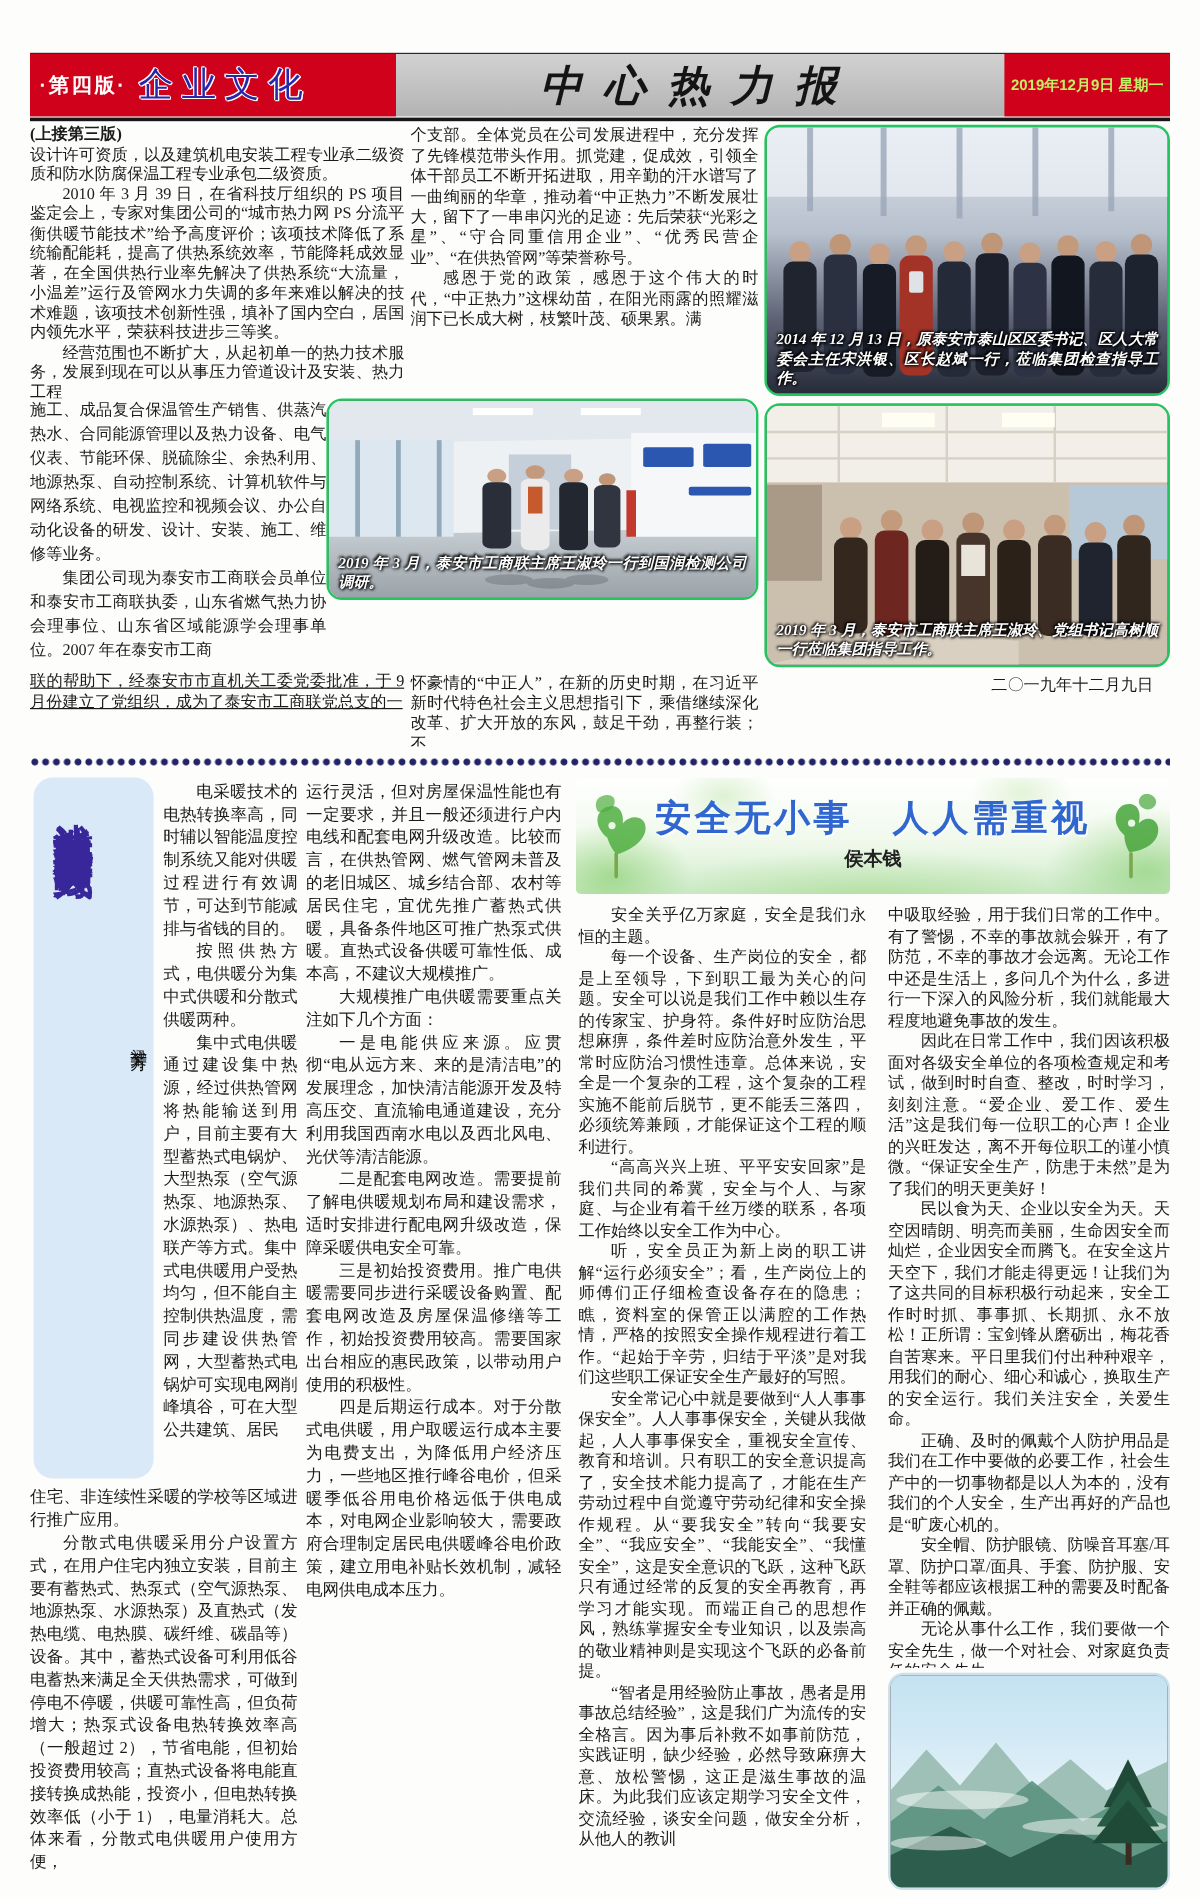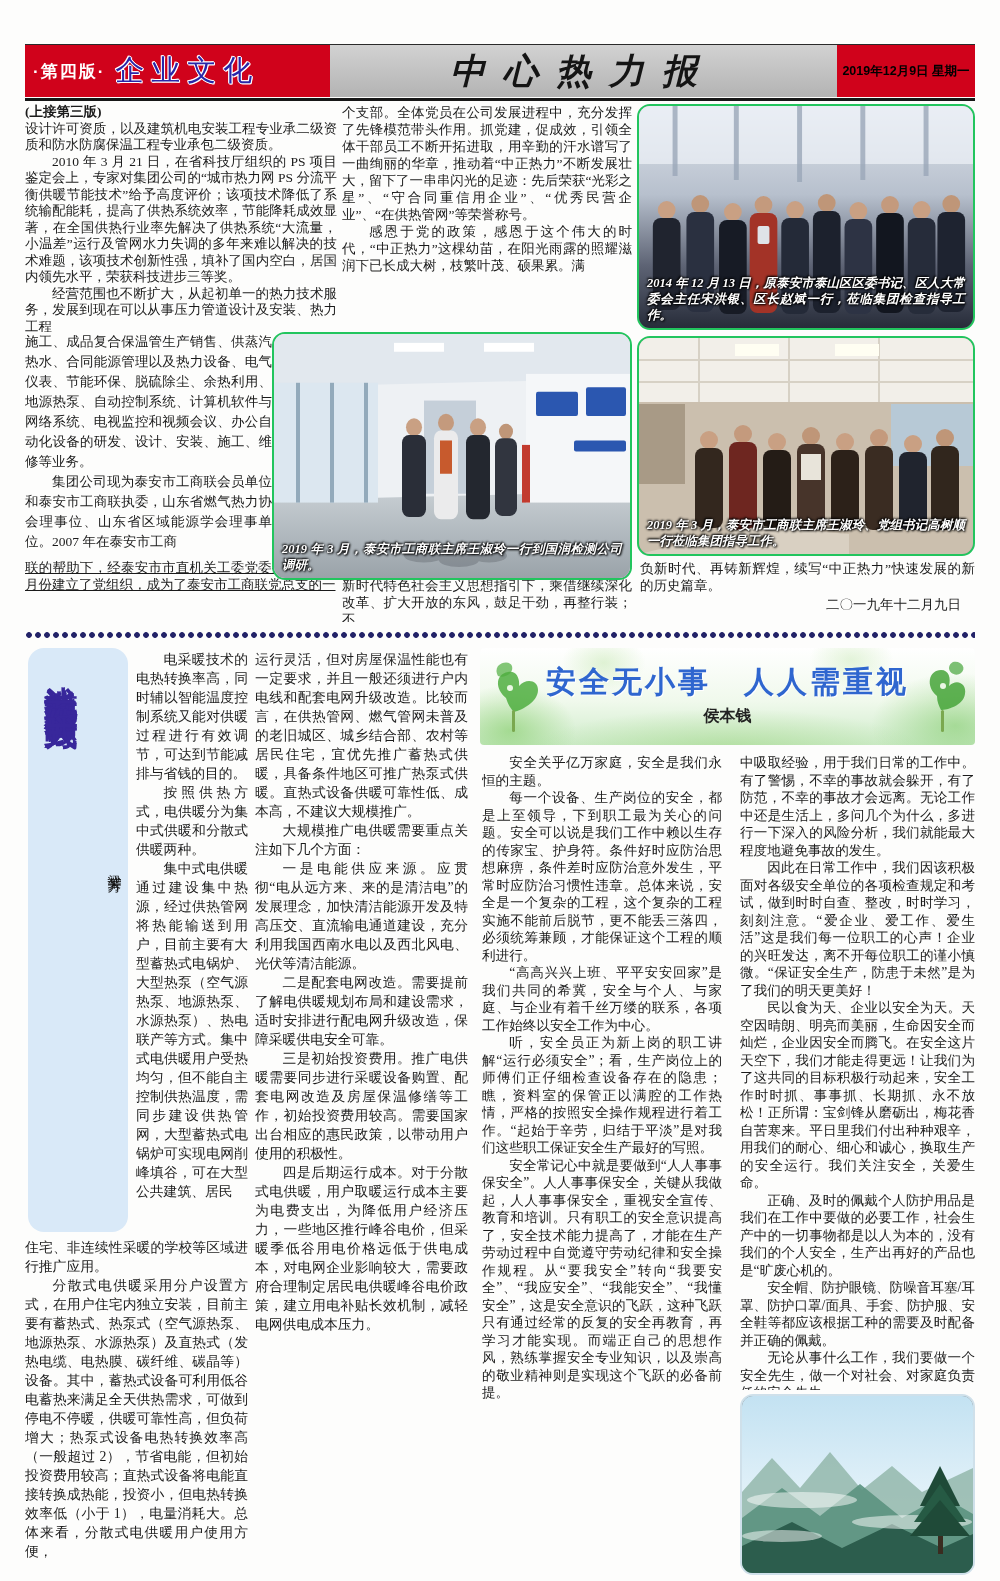--- a/index.html
+++ b/index.html
@@ -8,21 +8,21 @@
   
   .head-bar{position:absolute;left:25px;top:44px;width:950px;height:52px;
             background:linear-gradient(#d2d2d2,#b3b3b3);border-top:1px solid #2a2a2a;}
   .head-left{position:absolute;left:0;top:0;bottom:0;width:305px;background:#d0021b;
              display:flex;align-items:center;gap:10px;padding-left:8px;box-sizing:border-box;}
   .page-label{color:#fff;font-weight:bold;font-size:17px;letter-spacing:2px;font-family:"Liberation Sans",sans-serif;}
   .section-title{color:#2926a8;font-weight:normal;font-size:29px;letter-spacing:7px;font-family:"Liberation Sans",sans-serif;
              text-shadow:-1px 0 #fff,1px 0 #fff,0 -1px #fff,0 1px #fff,1px 1px #fff,-1px -1px #fff;}
   .masthead{position:absolute;left:305px;right:140px;top:0;bottom:0;display:flex;align-items:center;justify-content:center;
             font-size:35px;font-weight:bold;font-style:italic;letter-spacing:18px;color:#141414;}
-  .head-right{position:absolute;right:0;top:0;bottom:0;width:138px;background:#d0021b;color:#000000;
+  .head-right{position:absolute;right:0;top:0;bottom:0;width:138px;background:#d0021b;color:#bef264;
               display:flex;align-items:center;justify-content:center;font-size:12.5px;font-weight:bold;
               font-family:"Liberation Sans",sans-serif;}
   .head-rule{position:absolute;left:25px;top:98px;width:950px;height:3px;background:#171717;}
   
   .jp{margin:0;text-align:justify;}
   .ind{text-indent:2em;}
   .tbox{position:absolute;overflow:hidden;}
   .top-txt{font-size:13.5px;line-height:16.5px;}
   .t2box{line-height:20px;}
   .m1box{line-height:17px;}
@@ -72,21 +72,21 @@
       <span class="section-title">企业文化</span>
     </div>
     <div class="masthead">中心热力报</div>
     <div class="head-right">2019年12月9日 星期一</div>
   </div>
   <div class="head-rule"></div>
 
   <section class="tbox top-txt" style="left:25px;top:104px;width:312px;height:228px;">
     <p class="jp" style="font-weight:bold;">(上接第三版)</p>
     <p class="jp">设计许可资质，以及建筑机电安装工程专业承二级资质和防水防腐保温工程专业承包二级资质。</p>
-    <p class="jp ind">2010 年 3 月 21 日，在省科技厅组织的 PS 项目鉴定会上，专家对集团公司的“城市热力网 PS 分流平衡供暖节能技术”给予高度评价；该项技术降低了系统输配能耗，提高了供热系统效率，节能降耗成效显著，在全国供热行业率先解决了供热系统“大流量，小温差”运行及管网水力失调的多年来难以解决的技术难题，该项技术创新性强，填补了国内空白，居国内领先水平，荣获科技进步三等奖。</p>
+    <p class="jp ind">2010 年 3 月 39 日，在省科技厅组织的 PS 项目鉴定会上，专家对集团公司的“城市热力网 PS 分流平衡供暖节能技术”给予高度评价；该项技术降低了系统输配能耗，提高了供热系统效率，节能降耗成效显著，在全国供热行业率先解决了供热系统“大流量，小温差”运行及管网水力失调的多年来难以解决的技术难题，该项技术创新性强，填补了国内空白，居国内领先水平，荣获科技进步三等奖。</p>
     <p class="jp ind">经营范围也不断扩大，从起初单一的热力技术服务，发展到现在可以从事压力管道设计及安装、热力工程</p>
   </section>
 
   <section class="tbox top-txt t2box" style="left:25px;top:332px;width:247px;height:224px;">
     <p class="jp">施工、成品复合保温管生产销售、供蒸汽热水、合同能源管理以及热力设备、电气仪表、节能环保、脱硫除尘、余热利用、地源热泵、自动控制系统、计算机软件与网络系统、电视监控和视频会议、办公自动化设备的研发、设计、安装、施工、维修等业务。</p>
     <p class="jp ind">集团公司现为泰安市工商联会员单位和泰安市工商联执委，山东省燃气热力协会理事位、山东省区域能源学会理事单位。2007 年在泰安市工商</p>
   </section>
 
   <section class="tbox top-txt" style="left:25px;top:560px;width:312px;height:40px;text-decoration:underline;">
     <p class="jp">联的帮助下，经泰安市市直机关工委党委批准，于 9 月份建立了党组织，成为了泰安市工商联党总支的一</p>
@@ -95,21 +95,20 @@
   <section class="tbox top-txt m1box" style="left:342px;top:104px;width:290px;height:226px;">
     <p class="jp">个支部。全体党员在公司发展进程中，充分发挥了先锋模范带头作用。抓党建，促成效，引领全体干部员工不断开拓进取，用辛勤的汗水谱写了一曲绚丽的华章，推动着“中正热力”不断发展壮大，留下了一串串闪光的足迹：先后荣获“光彩之星”、“守合同重信用企业”、“优秀民营企业”、“在供热管网”等荣誉称号。</p>
     <p class="jp ind">感恩于党的政策，感恩于这个伟大的时代，“中正热力”这棵幼苗，在阳光雨露的照耀滋润下已长成大树，枝繁叶茂、硕果累。满</p>
   </section>
 
   <section class="tbox top-txt m1box" style="left:342px;top:560px;width:290px;height:62px;">
     <p class="jp">怀豪情的“中正人”，在新的历史时期，在习近平新时代特色社会主义思想指引下，乘借继续深化改革、扩大开放的东风，鼓足干劲，再整行装；不</p>
   </section>
 
   <section class="tbox top-txt m1box" style="left:640px;top:560px;width:335px;height:70px;">
-    <p class="jp">负新时代、再铸新辉煌，续写“中正热力”快速发展的新的历史篇章。</p>
     <p class="jp signoff">二〇一九年十二月九日</p>
   </section>
 
   <figure class="photo" style="left:637px;top:104px;width:338px;height:226px;">
     <svg viewBox="0 0 338 222" preserveAspectRatio="none">
       <defs>
         <linearGradient id="p1bg" x1="0" y1="0" x2="0" y2="1">
           <stop offset="0" stop-color="#dfe4ec"></stop>
             <stop offset="0.4" stop-color="#b7c0cd"></stop>
           <stop offset="0.72" stop-color="#5d6374"></stop>
@@ -145,21 +144,21 @@
           <rect x="240" y="107" width="28" height="100" rx="8" fill="#12161f"></rect>
         <circle cx="286" cy="104" r="9" fill="#c9a083"></circle>
           <rect x="272" y="112" width="28" height="96" rx="8" fill="#262c3a"></rect>
         <circle cx="316" cy="98" r="9" fill="#bf9678"></circle>
           <rect x="302" y="106" width="28" height="100" rx="8" fill="#1e2330"></rect>
       </g>
     </svg>
     <figcaption>2014 年 12 月 13 日，原泰安市泰山区区委书记、区人大常委会主任宋洪银、区长赵斌一行，莅临集团检查指导工作。</figcaption>
   </figure>
 
-  <figure class="photo" style="left:272px;top:332px;width:360px;height:248px;">
+  <figure class="photo" style="left:272px;top:332px;width:360px;height:168px;">
     <svg viewBox="0 0 356 220" preserveAspectRatio="none">
       <defs>
         <linearGradient id="p2f" x1="0" y1="0" x2="0" y2="1">
           <stop offset="0" stop-color="#c7ced3"></stop>
             <stop offset="1" stop-color="#9aa3a9"></stop>
         </linearGradient>
       </defs>
       <rect width="356" height="220" fill="#eef1f4"></rect>
       <polygon points="0,0 356,0 356,40 0,48" fill="#e2e8ee"></polygon>
       <rect x="120" y="8" width="50" height="8" fill="#ffffff"></rect>
@@ -286,20 +285,21 @@
     <div class="banner-title">安全无小事　人人需重视</div>
     <div class="banner-author">侯本钱</div>
   </div>
 
   <section class="tbox right-txt" style="left:482px;top:754px;width:240px;height:816px;">
     <p class="jp ind">安全关乎亿万家庭，安全是我们永恒的主题。</p>
     <p class="jp ind">每一个设备、生产岗位的安全，都是上至领导，下到职工最为关心的问题。安全可以说是我们工作中赖以生存的传家宝、护身符。条件好时应防治思想麻痹，条件差时应防治意外发生，平常时应防治习惯性违章。总体来说，安全是一个复杂的工程，这个复杂的工程实施不能前后脱节，更不能丢三落四，必须统筹兼顾，才能保证这个工程的顺利进行。</p>
     <p class="jp ind">“高高兴兴上班、平平安安回家”是我们共同的希冀，安全与个人、与家庭、与企业有着千丝万缕的联系，各项工作始终以安全工作为中心。</p>
     <p class="jp ind">听，安全员正为新上岗的职工讲解“运行必须安全”；看，生产岗位上的师傅们正仔细检查设备存在的隐患；瞧，资料室的保管正以满腔的工作热情，严格的按照安全操作规程进行着工作。“起始于辛劳，归结于平淡”是对我们这些职工保证安全生产最好的写照。</p>
     <p class="jp ind">安全常记心中就是要做到“人人事事保安全”。人人事事保安全，关键从我做起，人人事事保安全，重视安全宣传、教育和培训。只有职工的安全意识提高了，安全技术能力提高了，才能在生产劳动过程中自觉遵守劳动纪律和安全操作规程。从“要我安全”转向“我要安全”、“我应安全”、“我能安全”、“我懂安全”，这是安全意识的飞跃，这种飞跃只有通过经常的反复的安全再教育，再学习才能实现。而端正自己的思想作风，熟练掌握安全专业知识，以及崇高的敬业精神则是实现这个飞跃的必备前提。</p>
+    <p class="jp ind">“智者是用经验防止事故，愚者是用事故总结经验”，这是我们广为流传的安全格言。因为事后补救不如事前防范，实践证明，缺少经验，必然导致麻痹大意、放松警惕，这正是滋生事故的温床。为此我们应该定期学习安全文件，交流经验，谈安全问题，做安全分析，从他人的教训</p>
   </section>
 
   <section class="tbox right-txt" style="left:740px;top:754px;width:235px;height:636px;">
     <p class="jp">中吸取经验，用于我们日常的工作中。有了警惕，不幸的事故就会躲开，有了防范，不幸的事故才会远离。无论工作中还是生活上，多问几个为什么，多进行一下深入的风险分析，我们就能最大程度地避免事故的发生。</p>
     <p class="jp ind">因此在日常工作中，我们因该积极面对各级安全单位的各项检查规定和考试，做到时时自查、整改，时时学习，刻刻注意。“爱企业、爱工作、爱生活”这是我们每一位职工的心声！企业的兴旺发达，离不开每位职工的谨小慎微。“保证安全生产，防患于未然”是为了我们的明天更美好！</p>
     <p class="jp ind">民以食为天、企业以安全为天。天空因晴朗、明亮而美丽，生命因安全而灿烂，企业因安全而腾飞。在安全这片天空下，我们才能走得更远！让我们为了这共同的目标积极行动起来，安全工作时时抓、事事抓、长期抓、永不放松！正所谓：宝剑锋从磨砺出，梅花香自苦寒来。平日里我们付出种种艰辛，用我们的耐心、细心和诚心，换取生产的安全运行。我们关注安全，关爱生命。</p>
     <p class="jp ind">正确、及时的佩戴个人防护用品是我们在工作中要做的必要工作，社会生产中的一切事物都是以人为本的，没有我们的个人安全，生产出再好的产品也是“旷废心机的。</p>
     <p class="jp ind">安全帽、防护眼镜、防噪音耳塞/耳罩、防护口罩/面具、手套、防护服、安全鞋等都应该根据工种的需要及时配备并正确的佩戴。</p>
     <p class="jp ind">无论从事什么工作，我们要做一个安全先生，做一个对社会、对家庭负责任的安全先生。</p>
   </section>

